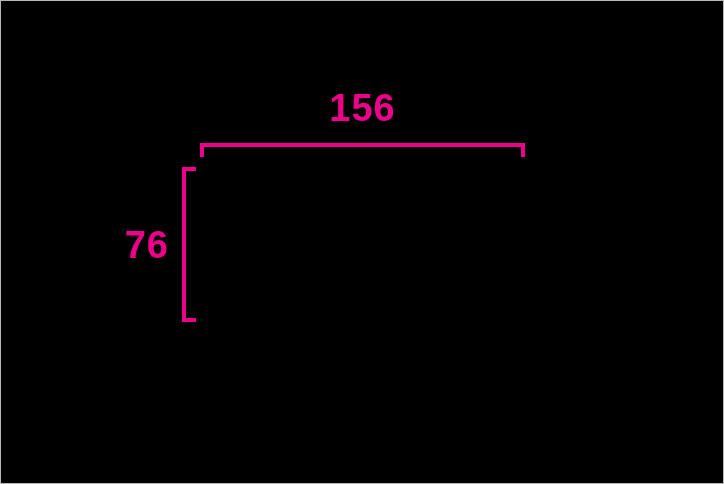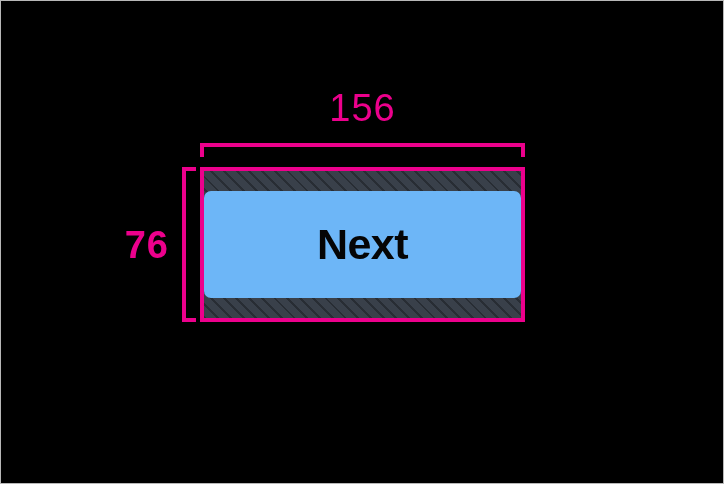--- a/index.html
+++ b/index.html
@@ -114,21 +114,21 @@
   .dim-width .tick.end   { right: 0; }
 
   .dim-width-label {
     position: absolute;
     left: 199px;
     top: 88px;
     width: 325px;
     text-align: center;
     color: #ec008c;
     font-size: 38px;
-    font-weight: normal;
+    font-weight: bold;
     line-height: 1;
     letter-spacing: 1px;
     z-index: 5;
     font-family: "Liberation Sans", sans-serif;
   }
 
   
   .dim-height {
     position: absolute;
     left: 181px;
@@ -185,21 +185,14 @@
   </div>
   <div class="dim-width-label">156</div>
 
   <div class="dim-height">
     <div class="bar"></div>
     <div class="tick start"></div>
     <div class="tick end"></div>
   </div>
   <div class="dim-height-label">76</div>
 
-  <div class="element-wrap">
-    <div class="padding-box"></div>
-    <div class="content-button">
-      <span class="content-button-label">Next</span>
-    </div>
-    <div class="highlight-outline"></div>
-  </div>
 
 </div>
 
 </body></html>

